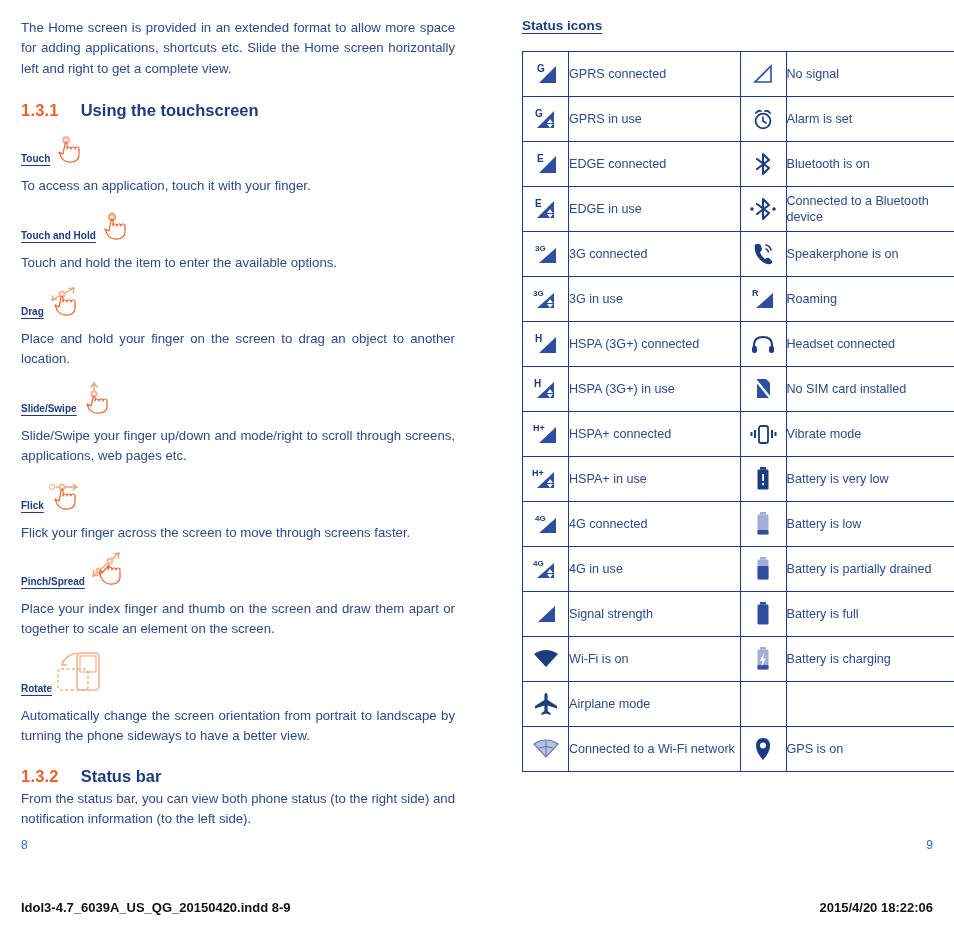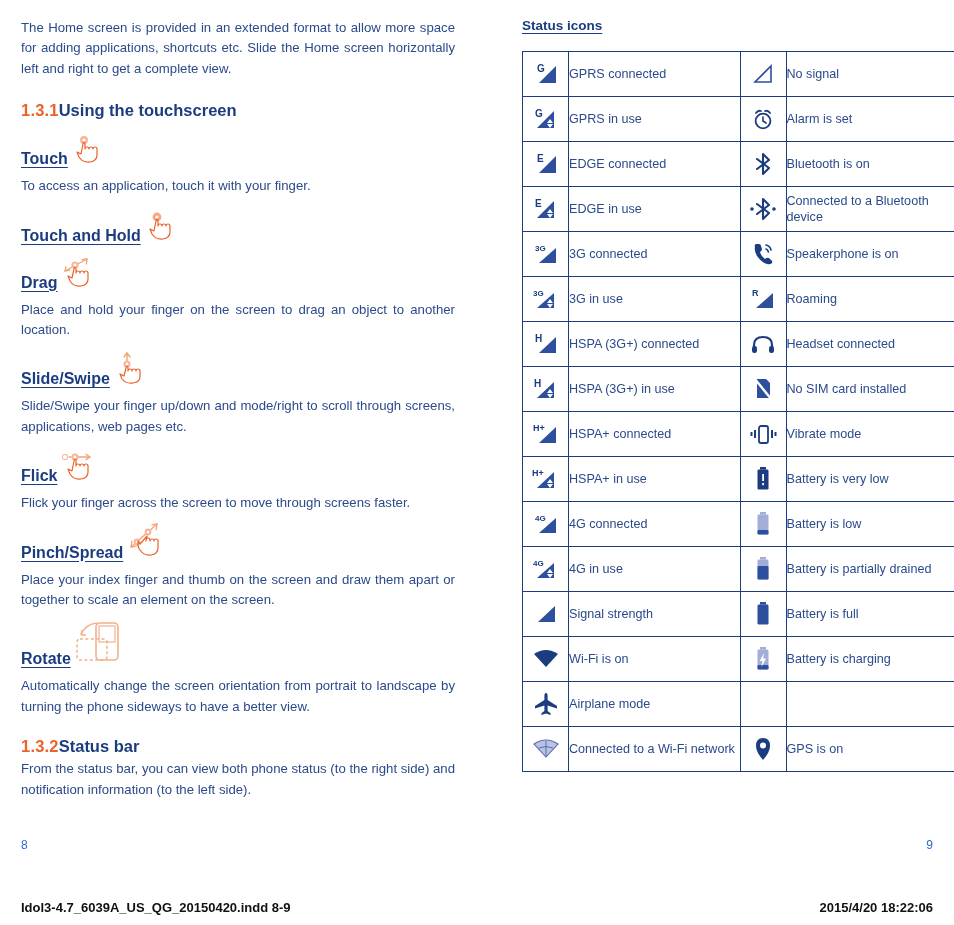--- a/index.html
+++ b/index.html
@@ -26,20 +26,21 @@
     font-size: 13.2px;
     line-height: 20.4px;
     text-align: justify;
     margin: 0;
   }
 
   .h2 {
     margin: 22px 0 0 0;
     display: flex;
     align-items: baseline;
+    gap: 22px;
   }
   .h2-num {
     color: #e8622a;
     font-size: 16.5px;
     font-weight: bold;
     letter-spacing: .2px;
   }
   .h2-txt {
     color: #1c3c80;
     font-size: 16.5px;
@@ -48,21 +49,21 @@
 
   .gest-head {
     display: flex;
     align-items: flex-end;
     gap: 4px;
     margin-top: 17px;
     height: 30px;
   }
   .gest-label {
     color: #1c3c80;
-    font-size: 16px;
+    font-size: 10px;
     font-weight: bold;
     text-decoration: underline;
     text-underline-offset: 2.5px;
     line-height: 17px;
   }
   .gest-icon {
     display: block;
     position: relative;
     top: 2px;
   }
@@ -162,20 +163,21 @@
     <div class="gest-head">
       <span class="gest-label">Touch and Hold</span>
       <span class="gest-icon">
         <svg width="40" height="30" viewBox="0 0 40 30">
           <circle cx="12" cy="5" r="4.4" fill="#f6a882"></circle>
           <circle cx="12" cy="5" r="1.6" fill="#fff"></circle>
           <path d="M11 9 L9 19 L5 17 L7 22 Q11 28 18 27 Q25 26 25 20 L25 14 Q25 12 23 12 Q21 12 21 14 Q21 12 19 12 Q17 12 17 14 Q17 12 15 12 Q13 12 13 14 L13 9 Q13 7 12 7 Q11 7 11 9 Z" fill="none" stroke="#e8622a" stroke-width="1.2" stroke-linejoin="round"></path>
         </svg>
       </span>
     </div>
+    <p class="body-text gest-para">Touch and hold the item to enter the available options.</p>
 
     <div class="gest-head">
       <span class="gest-label">Drag</span>
       <span class="gest-icon">
         <svg width="42" height="32" viewBox="0 0 42 32">
           <g stroke="#f0a377" stroke-width="1.3" fill="none" stroke-linecap="round">
             <line x1="4" y1="14" x2="26" y2="2"></line>
             <path d="M26 2 L21 2.6 M26 2 L25.4 7"></path>
             <path d="M4 14 L8.6 13 M4 14 L5 9.6"></path>
           </g>

